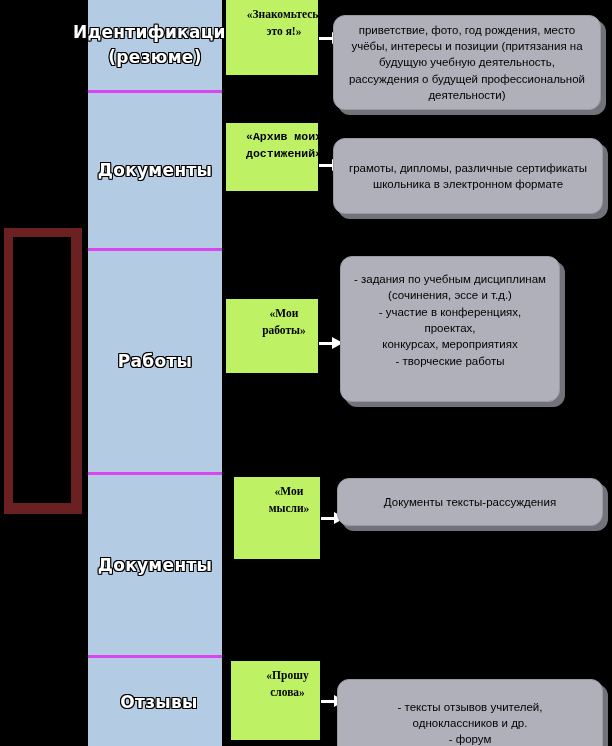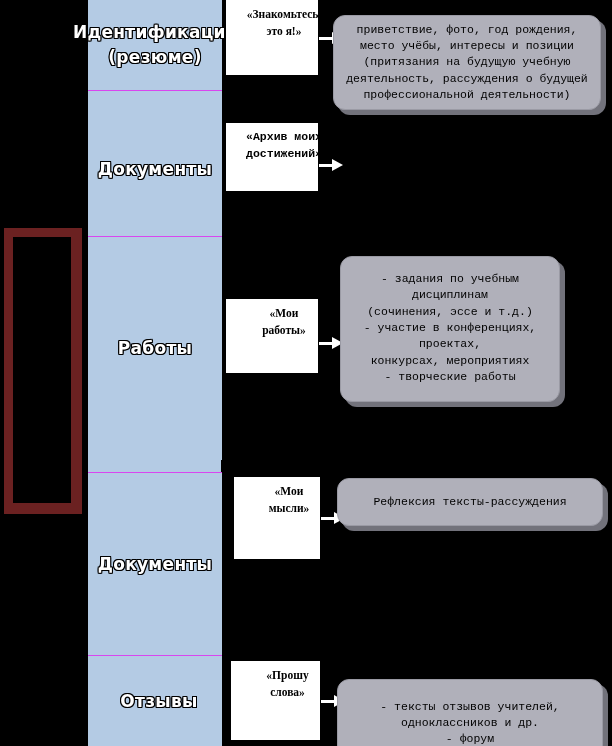--- a/index.html
+++ b/index.html
@@ -46,39 +46,39 @@
   .blue-cell {
     position: absolute;
     left: 0; width: 134px;
     background: #B4CBE4;
     display: flex;
     align-items: center;
     justify-content: center;
     text-align: center;
     padding: 2px 4px;
   }
-  .blue-cell + .blue-cell { border-top: 1px solid #d946ef; }
+  .blue-cell + .blue-cell { border-top: 3px solid #d946ef; }
   .blue-label {
     font-family: "DejaVu Sans", sans-serif;
     font-weight: bold;
     font-size: 17px;
     line-height: 1.45;
     color: #FFFFFF;
     letter-spacing: 0.3px;
     text-shadow:
       -1px -1px 0 #000,  1px -1px 0 #000,
       -1px  1px 0 #000,  1px  1px 0 #000,
       -1px  0px 0 #000,  1px  0px 0 #000,
        0px -1px 0 #000,  0px  1px 0 #000;
   }
 
   
   .pink-box {
     position: absolute;
-    background: #ffffff;
+    background: #bef264;
     display: flex;
     align-items: flex-start;
     justify-content: center;
     text-align: center;
     padding-top: 6px;
     padding-left: 24px;
   }
   .pink-label {
     font-family: "Liberation Serif", serif;
     font-weight: bold;
@@ -94,21 +94,21 @@
     border: 1px solid #9A9AA4;
     border-radius: 12px;
     display: flex;
     align-items: center;
     justify-content: center;
     text-align: center;
     padding: 6px 12px;
     box-shadow: 5px 5px 0 rgba(120,120,130,0.95);
   }
   .gray-text {
-    font-family: Liberation Mono, monospace;
+    font-family: Liberation Sans, sans-serif;
     font-size: 11.5px;
     line-height: 1.42;
     color: #000000;
     white-space: pre-line;
   }
 
   
   .arrow {
     position: absolute;
     width: 26px; height: 13px;
@@ -145,21 +145,21 @@
 
     <div class="blue-cell" style="top:0px; height:90px;">
       <span class="blue-label" style="white-space:pre-line;">Идентификация
 (резюме)</span>
     </div>
 
     <div class="blue-cell" style="top:90px; height:158px;">
       <span class="blue-label" style="white-space:pre-line;">Документы</span>
     </div>
 
-    <div class="blue-cell" style="top:236px; height:224px;">
+    <div class="blue-cell" style="top:248px; height:224px;">
       <span class="blue-label" style="white-space:pre-line;">Работы</span>
     </div>
 
     <div class="blue-cell" style="top:472px; height:183px;">
       <span class="blue-label" style="white-space:pre-line;">Документы</span>
     </div>
 
     <div class="blue-cell" style="top:655px; height:91px;padding-left:12px;">
       <span class="blue-label" style="white-space:pre-line;">Отзывы</span>
     </div>
@@ -208,31 +208,34 @@
   </div>
   <div class="arrow" style="left:320px; top:695px;">
     <div class="shaft"></div>
       <div class="head"></div>
   </div>
 
   <div class="gray-box" style="left:333px; top:15px;  width:268px; height:95px;">
     <span class="gray-text">приветствие, фото, год рождения, место учёбы,  интересы и позиции (притязания на будущую учебную деятельность, рассуждения о будущей профессиональной деятельности)</span>
   </div>
 
+  <div class="gray-box" style="left:333px; top:138px; width:270px; height:76px;">
+    <span class="gray-text">грамоты, дипломы, различные сертификаты школьника в электронном формате</span>
+  </div>
 
   <div class="gray-box" style="left:340px; top:256px; width:220px; height:146px;">
     <span class="gray-text" style="align-self:flex-start; margin-top:8px;">- задания по учебным дисциплинам
 (сочинения, эссе и т.д.)
 - участие в конференциях, проектах,
 конкурсах, мероприятиях
 - творческие работы</span>
   </div>
 
   <div class="gray-box" style="left:337px; top:478px; width:266px; height:48px;">
-    <span class="gray-text">Рефлексия тексты-рассуждения</span>
+    <span class="gray-text">Документы тексты-рассуждения</span>
   </div>
 
   <div class="gray-box" style="left:337px; top:655px; width:266px; height:88px;margin-top:24px;">
     <span class="gray-text">- тексты отзывов учителей,
 одноклассников и др.
 - форум</span>
   </div>
 
 </div>
 

